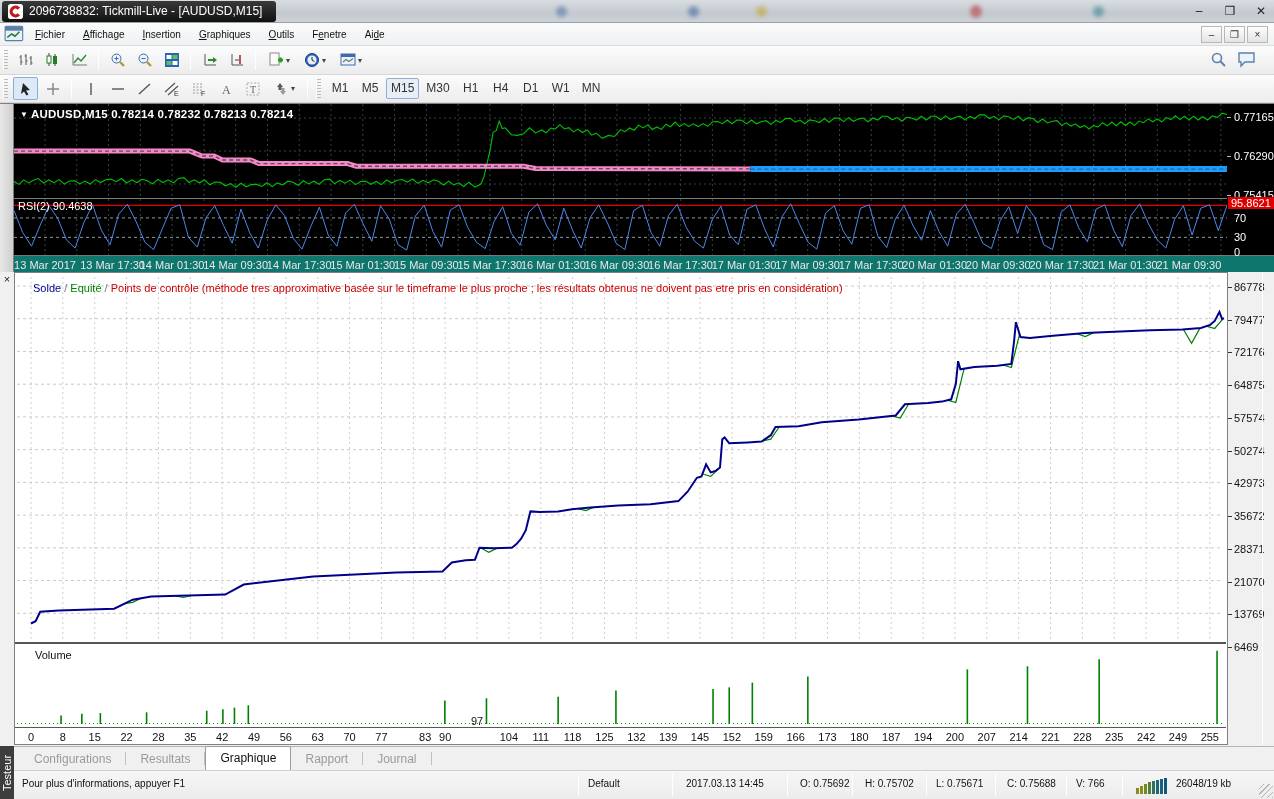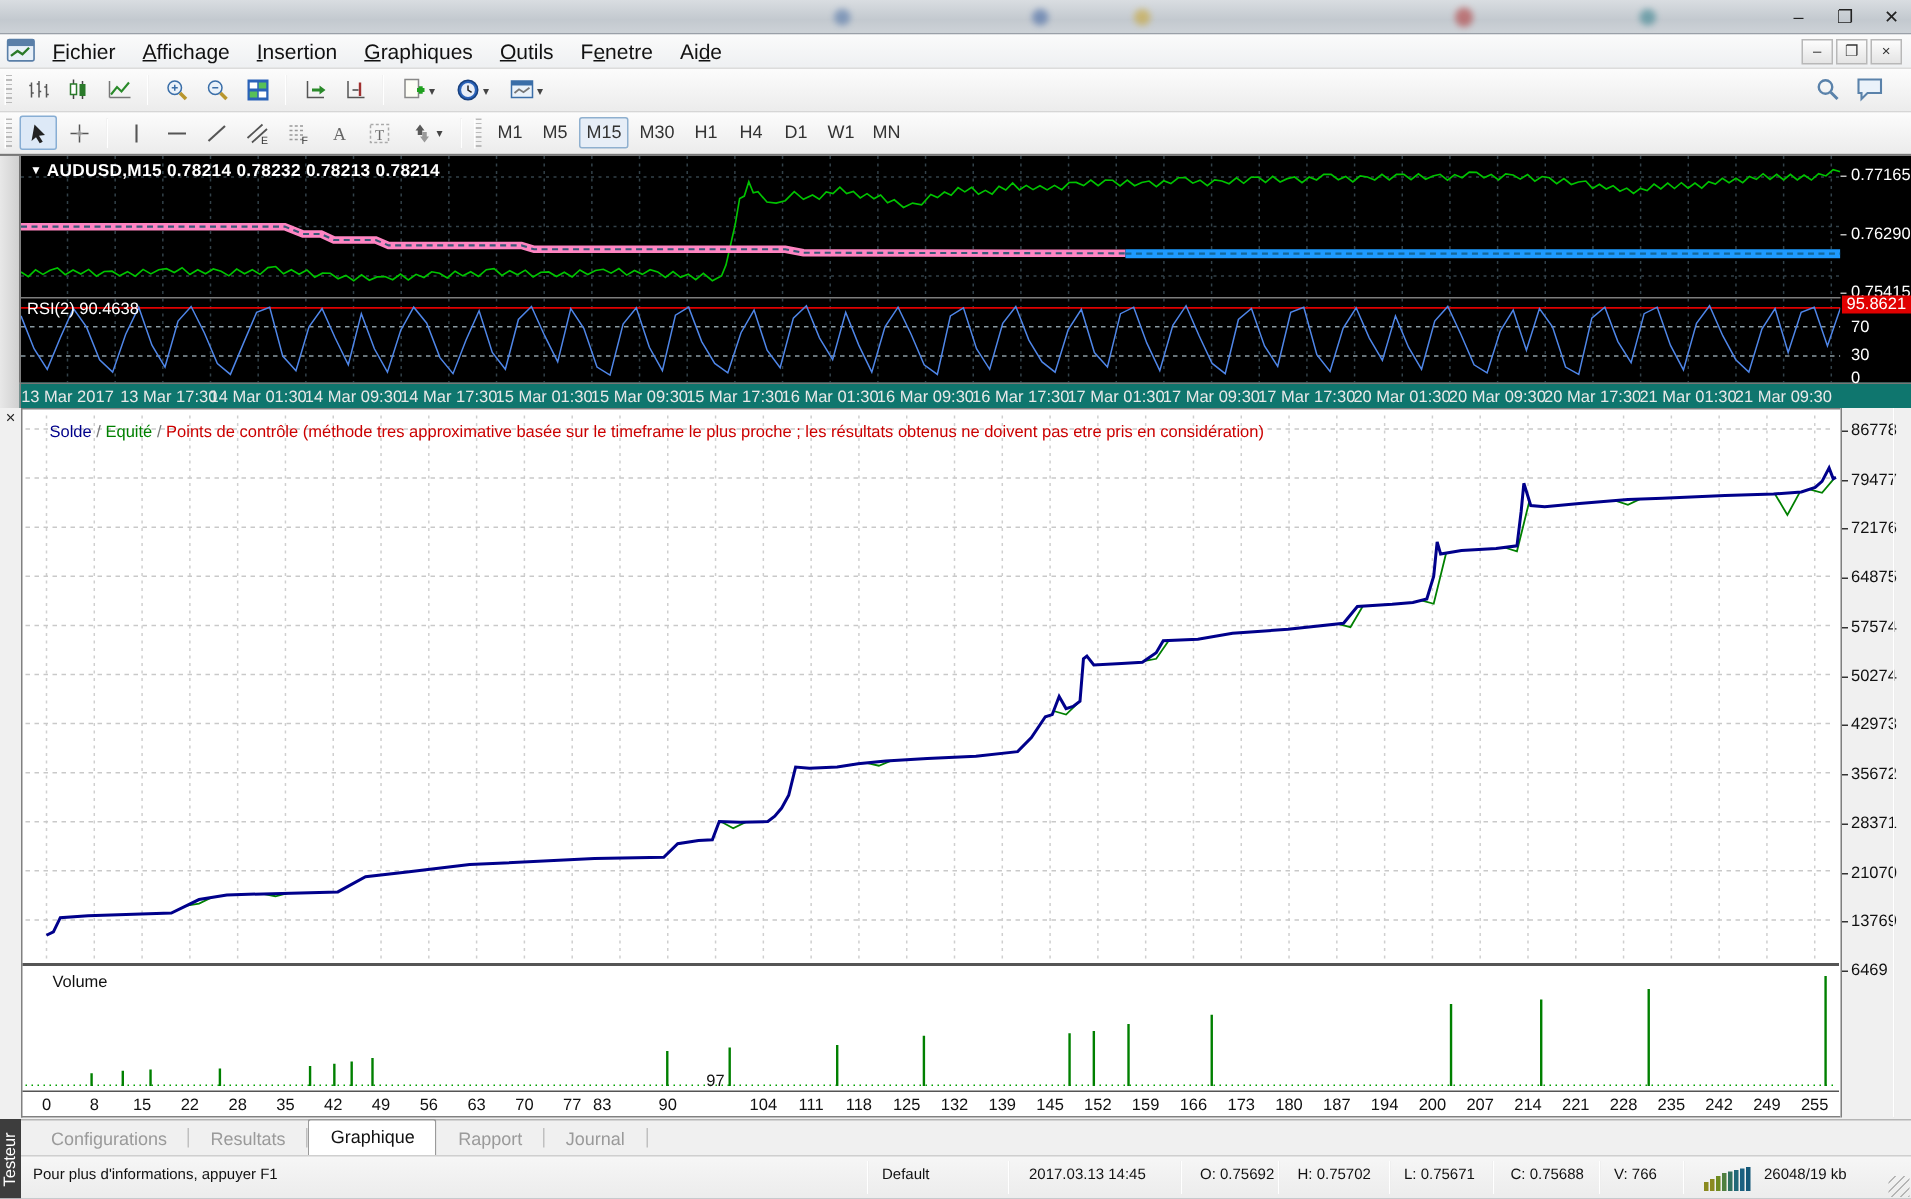--- a/index.html
+++ b/index.html
@@ -11,21 +11,21 @@
   #titlebar{left:0;top:0;width:1274px;height:23px;
     background:linear-gradient(#d9dde1,#c3c9cf 60%,#cdd2d7);border-bottom:1px solid #9aa0a8;}
   #title-tile{left:2px;top:1px;height:21px;padding:2px 14px 2px 6px;background:linear-gradient(#3a3a3a,#101010);
     border-radius:3px;color:#fff;font-size:12px;line-height:17px;white-space:nowrap;display:flex;align-items:center;gap:6px;}
   .blob{border-radius:50%;filter:blur(2px);opacity:.55;}
   .tb-winbtn{top:2px;width:26px;height:18px;color:#222;font-size:12px;text-align:center;line-height:18px;cursor:default;}
   
   #menubar{left:0;top:23px;width:1274px;height:23px;background:linear-gradient(#fbfbfb,#eef0f2);
     border-bottom:1px solid #dcdcdc;display:flex;align-items:center;}
   #menubar .appicon{width:22px;height:18px;margin-left:4px;}
-  .menu-item{padding:3px 9px;font-size:14px;color:#111;}
+  .menu-item{padding:3px 9px;font-size:10px;color:#111;}
   .menu-item u{text-decoration:underline;}
   .mdi-btn{width:21px;height:17px;border:1px solid #b8b8b8;background:linear-gradient(#fdfdfd,#e4e4e4);
     font-size:10px;line-height:15px;text-align:center;color:#333;margin-left:2px;}
   
   .toolbar{left:0;width:1274px;background:linear-gradient(#fcfcfc,#ececec);border-bottom:1px solid #d6d6d6;
     display:flex;align-items:center;}
   #toolbar1{top:46px;height:29px;}
   #toolbar2{top:75px;height:28px;}
   .grip{width:5px;height:20px;margin:0 4px 0 3px;
     background:repeating-linear-gradient(#bbb 0 1px,transparent 1px 3px);border-left:1px solid #fff;}
@@ -77,20 +77,27 @@
   .st-txt{top:7px;white-space:nowrap;}
   #resize-grip{right:1px;bottom:1px;width:14px;height:14px;
     background:repeating-linear-gradient(135deg,transparent 0 3px,#b5b5b5 3px 4px);}
 </style>
 </head>
 <body>
 
 <div id="window">
 
   <div class="abs" id="titlebar">
+    <div class="abs" id="title-tile">
+      <svg width="15" height="15" viewBox="0 0 16 16">
+        <rect x="0" y="0" width="16" height="16" rx="3" fill="#fff"></rect>
+        <circle cx="8" cy="8" r="4.6" fill="none" stroke="#c0181c" stroke-width="3.4" stroke-dasharray="22 7" transform="rotate(40 8 8)"></circle>
+      </svg>
+      <span>2096738832: Tickmill-Live - [AUDUSD,M15]</span>
+    </div>
     <div class="abs blob" style="left:556px;top:6px;width:11px;height:11px;background:#4a6fa5"></div>
     <div class="abs blob" style="left:688px;top:6px;width:11px;height:11px;background:#3a5f9f"></div>
     <div class="abs blob" style="left:756px;top:6px;width:11px;height:11px;background:#c9a227"></div>
     <div class="abs blob" style="left:970px;top:5px;width:12px;height:13px;background:#b03030"></div>
     <div class="abs blob" style="left:1093px;top:6px;width:11px;height:11px;background:#2e7d8a"></div>
     <div class="abs tb-winbtn" style="left:1186px">–</div>
     <div class="abs tb-winbtn" style="left:1217px">❐</div>
     <div class="abs tb-winbtn" style="left:1248px">✕</div>
   </div>
 
@@ -524,21 +531,21 @@
           <div class="tx-lbl" style="position: absolute; left: 61.72px; top: 458px; width: 36px; text-align: center;">15</div>
           <div class="tx-lbl" style="position: absolute; left: 93.58px; top: 458px; width: 36px; text-align: center;">22</div>
           <div class="tx-lbl" style="position: absolute; left: 125.44px; top: 458px; width: 36px; text-align: center;">28</div>
           <div class="tx-lbl" style="position: absolute; left: 157.3px; top: 458px; width: 36px; text-align: center;">35</div>
           <div class="tx-lbl" style="position: absolute; left: 189.16px; top: 458px; width: 36px; text-align: center;">42</div>
           <div class="tx-lbl" style="position: absolute; left: 221.02px; top: 458px; width: 36px; text-align: center;">49</div>
           <div class="tx-lbl" style="position: absolute; left: 252.88px; top: 458px; width: 36px; text-align: center;">56</div>
           <div class="tx-lbl" style="position: absolute; left: 284.74px; top: 458px; width: 36px; text-align: center;">63</div>
           <div class="tx-lbl" style="position: absolute; left: 316.6px; top: 458px; width: 36px; text-align: center;">70</div>
           <div class="tx-lbl" style="position: absolute; left: 348.46px; top: 458px; width: 36px; text-align: center;">77</div>
-          <div class="tx-lbl" style="position: absolute; left: 380.32px; top: 458px; width: 36px; text-align: left;">83</div>
+          <div class="tx-lbl" style="position: absolute; left: 380.32px; top: 458px; width: 36px; text-align: right;">83</div>
           <div class="tx-lbl" style="position: absolute; left: 412.18px; top: 458px; width: 36px; text-align: center;">90</div>
           <div class="tx-lbl" style="position: absolute; left: 444.04px; top: 442px; width: 36px; text-align: center;">97</div>
           <div class="tx-lbl" style="position: absolute; left: 475.9px; top: 458px; width: 36px; text-align: center;">104</div>
           <div class="tx-lbl" style="position: absolute; left: 507.76px; top: 458px; width: 36px; text-align: center;">111</div>
           <div class="tx-lbl" style="position: absolute; left: 539.62px; top: 458px; width: 36px; text-align: center;">118</div>
           <div class="tx-lbl" style="position: absolute; left: 571.48px; top: 458px; width: 36px; text-align: center;">125</div>
           <div class="tx-lbl" style="position: absolute; left: 603.34px; top: 458px; width: 36px; text-align: center;">132</div>
           <div class="tx-lbl" style="position: absolute; left: 635.2px; top: 458px; width: 36px; text-align: center;">139</div>
           <div class="tx-lbl" style="position: absolute; left: 667.06px; top: 458px; width: 36px; text-align: center;">145</div>
           <div class="tx-lbl" style="position: absolute; left: 698.92px; top: 458px; width: 36px; text-align: center;">152</div>

